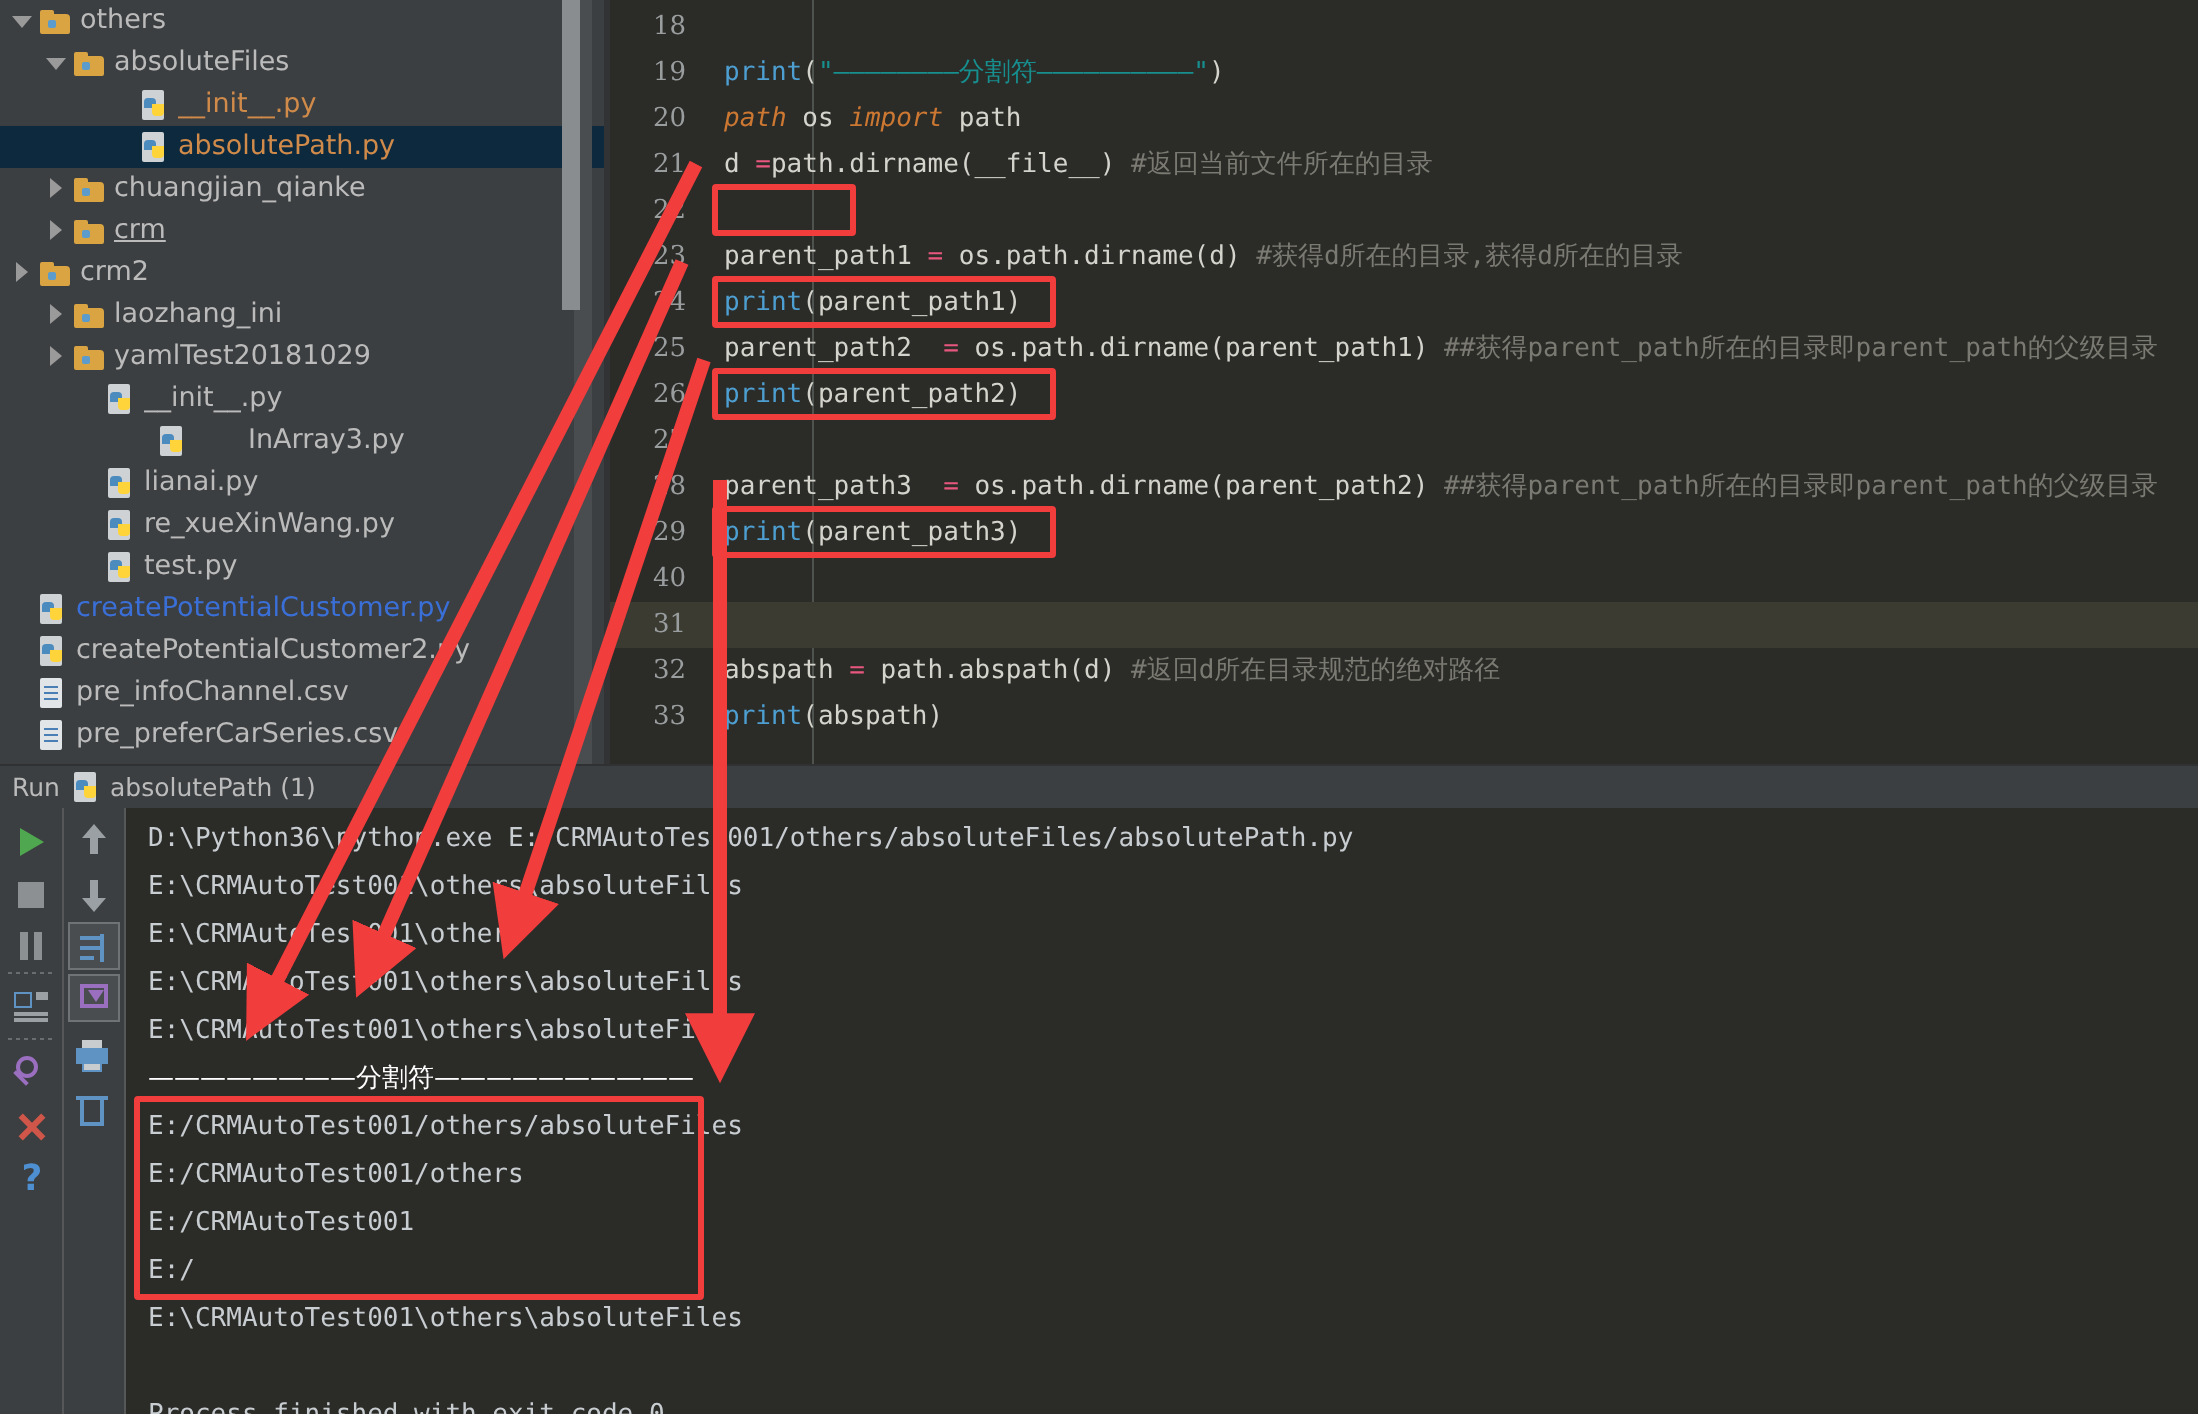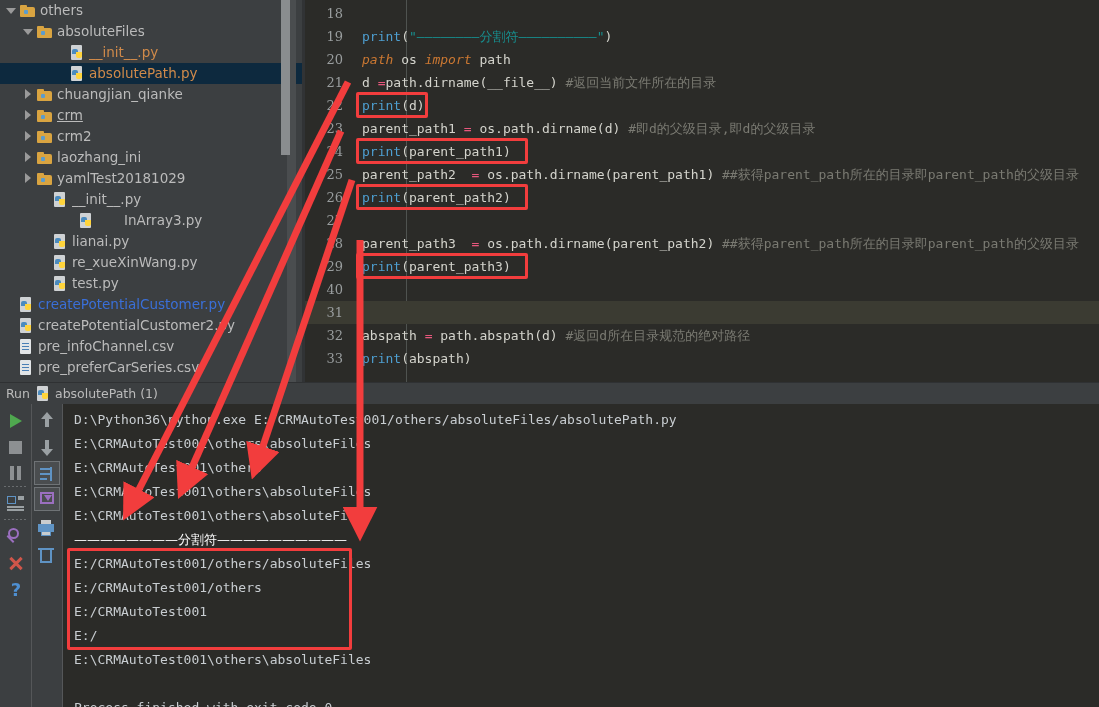--- a/index.html
+++ b/index.html
@@ -290,21 +290,21 @@
         </div>
         <div class="tree-row" style="padding-left: 23px; text-decoration: underline;">
           <span class="twisty closed"></span>
           <span class="ico ico-folder">
             <span class="fbody"></span>
             <span class="ftab"></span>
             <span class="fdot"></span>
           </span>
           <span class="tree-label ">crm</span>
         </div>
-        <div class="tree-row" style="padding-left: 23px;">
+        <div class="tree-row" style="padding-left: 6px;">
           <span class="twisty closed"></span>
           <span class="ico ico-folder">
             <span class="fbody"></span>
             <span class="ftab"></span>
             <span class="fdot"></span>
           </span>
           <span class="tree-label ">crm2</span>
         </div>
         <div class="tree-row" style="padding-left: 23px;">
           <span class="twisty closed"></span>
@@ -433,22 +433,21 @@
         <div class="gline" style="top: 301px;">31</div>
         <div class="gline" style="top: 324px;">32</div>
         <div class="gline" style="top: 347px;">33</div>
       </div>
     <div id="codearea">
       <div id="indent-guide"></div>
     <div class="cline" style="top: 2px;"><span class="txt"></span></div>
         <div class="cline" style="top: 25px;"><span class="txt"><span class="tok-fn">print</span><span class="tok-plain">(</span><span class="tok-str">"————————分割符——————————"</span><span class="tok-plain">)</span></span></div>
         <div class="cline" style="top: 48px;"><span class="txt"><span class="tok-kw">path</span><span class="tok-plain"> os </span><span class="tok-kw">import</span><span class="tok-plain"> path</span></span></div>
         <div class="cline" style="top: 71px;"><span class="txt"><span class="tok-plain">d </span><span class="tok-op">=</span><span class="tok-plain">path.dirname(__file__) </span><span class="tok-com">#返回当前文件所在的目录</span></span></div>
-        <div class="cline" style="top: 94px;"><span class="txt"><span class="tok-fn">print</span><span class="tok-plain">(d)</span></span></div>
-        <div class="cline" style="top: 117px;"><span class="txt"><span class="tok-plain">parent_path1 </span><span class="tok-op">=</span><span class="tok-plain"> os.path.dirname(d) </span><span class="tok-com">#即d的父级目录,即d的父级目录</span></span></div>
+        <div class="cline" style="top: 117px;"><span class="txt"><span class="tok-plain">parent_path1 </span><span class="tok-op">=</span><span class="tok-plain"> os.path.dirname(d) </span><span class="tok-com">#获得d所在的目录,获得d所在的目录</span></span></div>
         <div class="cline" style="top: 140px;"><span class="txt"><span class="tok-fn">print</span><span class="tok-plain">(parent_path1)</span></span></div>
         <div class="cline" style="top: 163px;"><span class="txt"><span class="tok-plain">parent_path2  </span><span class="tok-op">=</span><span class="tok-plain"> os.path.dirname(parent_path1) </span><span class="tok-com">##获得parent_path所在的目录即parent_path的父级目录</span></span></div>
         <div class="cline" style="top: 186px;"><span class="txt"><span class="tok-fn">print</span><span class="tok-plain">(parent_path2)</span></span></div>
         <div class="cline" style="top: 209px;"><span class="txt"></span></div>
         <div class="cline" style="top: 232px;"><span class="txt"><span class="tok-plain">parent_path3  </span><span class="tok-op">=</span><span class="tok-plain"> os.path.dirname(parent_path2) </span><span class="tok-com">##获得parent_path所在的目录即parent_path的父级目录</span></span></div>
         <div class="cline" style="top: 255px;"><span class="txt"><span class="tok-fn">print</span><span class="tok-plain">(parent_path3)</span></span></div>
         <div class="cline" style="top: 278px;"><span class="txt"></span></div>
         <div class="cline hl-line" style="top: 301px;"><span class="txt"></span></div>
         <div class="cline" style="top: 324px;"><span class="txt"><span class="tok-plain">abspath </span><span class="tok-op">=</span><span class="tok-plain"> path.abspath(d) </span><span class="tok-com">#返回d所在目录规范的绝对路径</span></span></div>
         <div class="cline" style="top: 347px;"><span class="txt"><span class="tok-fn">print</span><span class="tok-plain">(abspath)</span></span></div>

